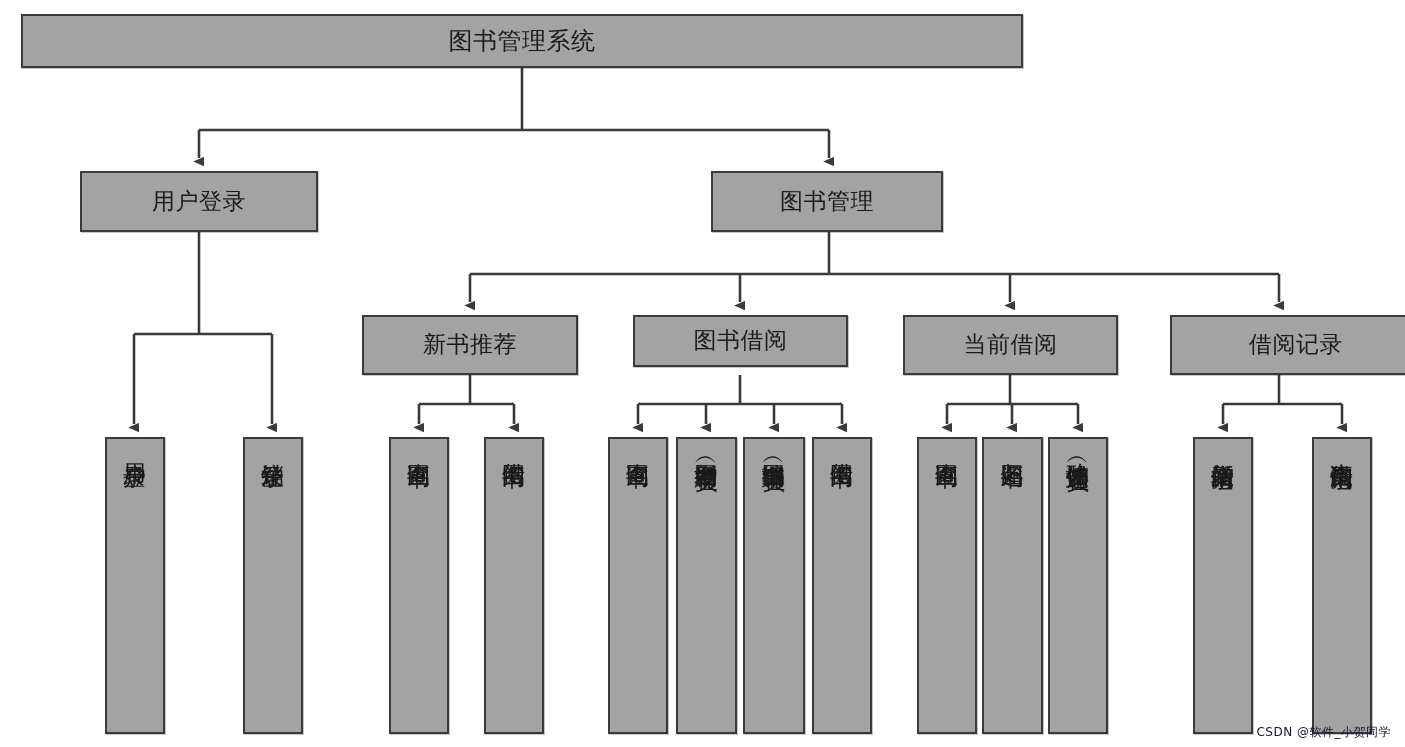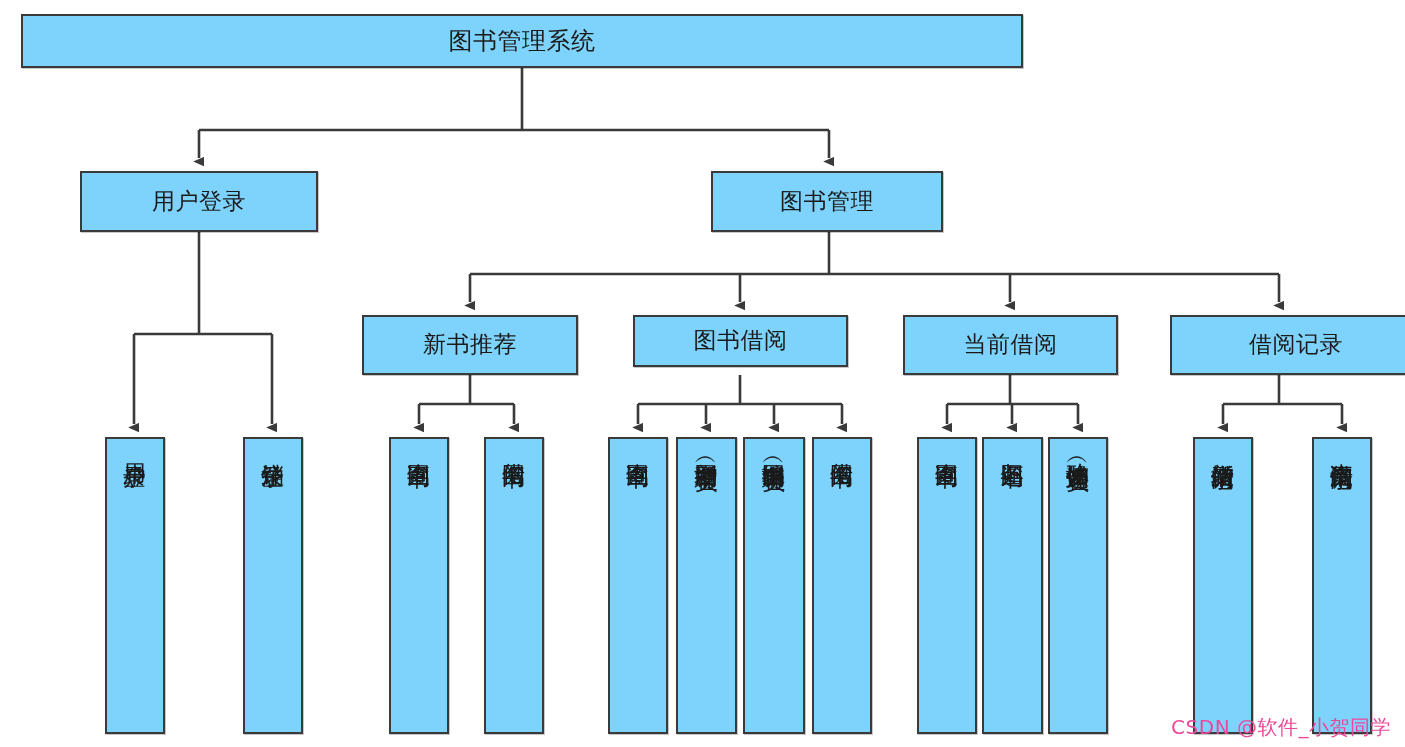--- a/index.html
+++ b/index.html
@@ -23,21 +23,21 @@
     left: 0;
     top: 0;
     width: 1405px;
     height: 747px;
     pointer-events: none;
   }
   .node {
     position: absolute;
     box-sizing: border-box;
     border: 2px solid #3a3a3a;
-    background: #7dd3fc;
+    background: #a3a3a3;
     display: flex;
     align-items: center;
     justify-content: center;
     text-align: center;
     color: #1a1a1a;
     box-shadow: 1px 1px 0 rgba(0,0,0,0.22);
   }
   .node .label {
     display: block;
     line-height: 1.18;
@@ -59,22 +59,22 @@
     text-orientation: upright;
     -webkit-writing-mode: vertical-rl;
     line-height: 1.05;
     letter-spacing: 1px;
     white-space: nowrap;
   }
   #watermark {
     position: absolute;
     right: 14px;
     bottom: 6px;
-    font-size: 20px;
-    color: #ec4899;
+    font-size: 12px;
+    color: #0f172a;
     letter-spacing: 0.5px;
     white-space: nowrap;
     user-select: none;
   }
 </style>
 </head>
 <body>
 
 <div id="canvas">
 

